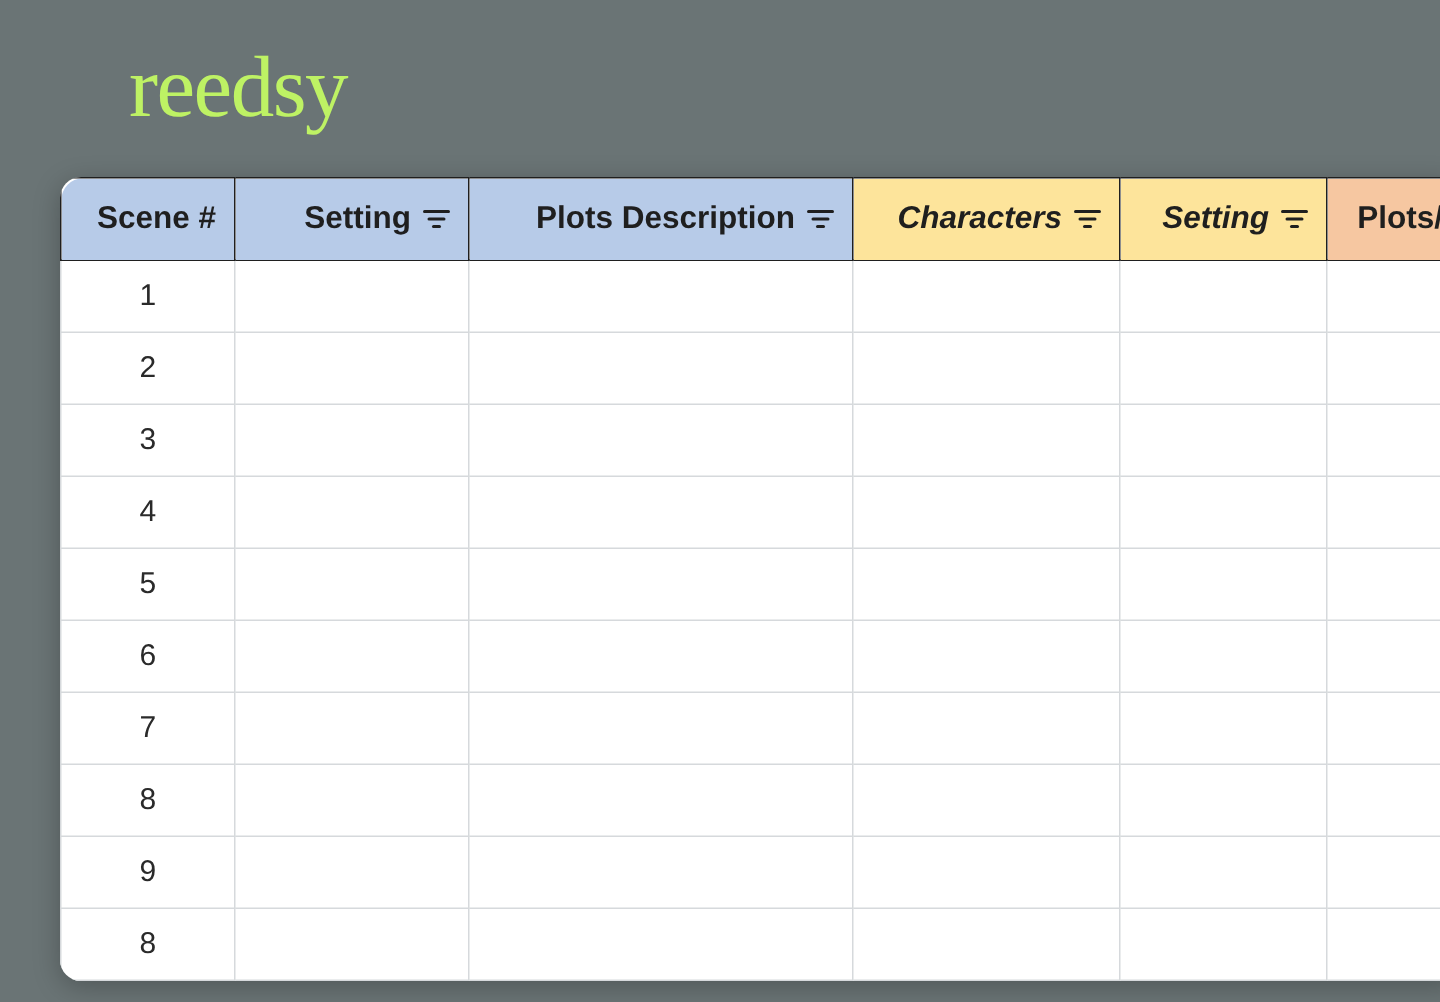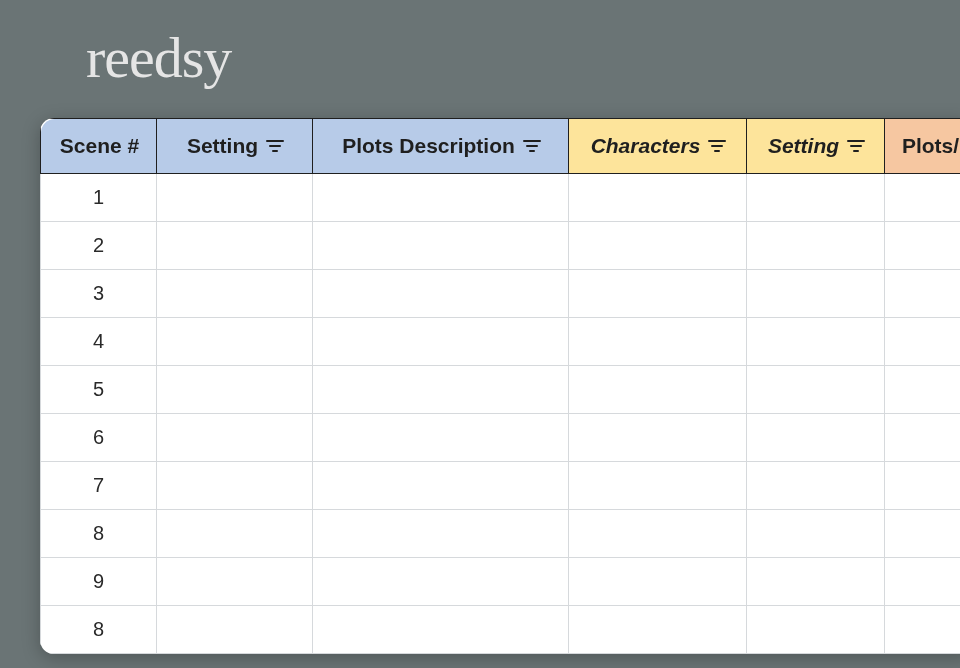--- a/index.html
+++ b/index.html
@@ -10,21 +10,21 @@
       width: 960px;
       height: 668px;
       overflow: hidden;
       position: relative;
     }
 
     .logo {
       position: absolute;
       top: 24px;
       left: 86px;
-      color: #e5e5e5;
+      color: #bef264;
       font-family: Georgia, 'Times New Roman', serif;
       font-size: 58px;
       font-weight: 500;
       letter-spacing: -1px;
     }
 
     .sheet {
       position: absolute;
       top: 118px;
       left: 40px;
@@ -54,21 +54,21 @@
     }
 
     th:first-child { border-top-left-radius: 14px; }
 
     th.yellow { background: #fde49b; font-style: italic; }
     th.peach  { background: #f6c7a1; }
 
     .hdr-inner {
       display: flex;
       align-items: center;
-      justify-content: center;
+      justify-content: flex-end;
       gap: 8px;
     }
 
     .hdr-label { flex: 0 1 auto; }
 
     .filter-icon {
       flex: 0 0 auto;
       display: inline-flex;
       align-items: center;
       justify-content: center;

